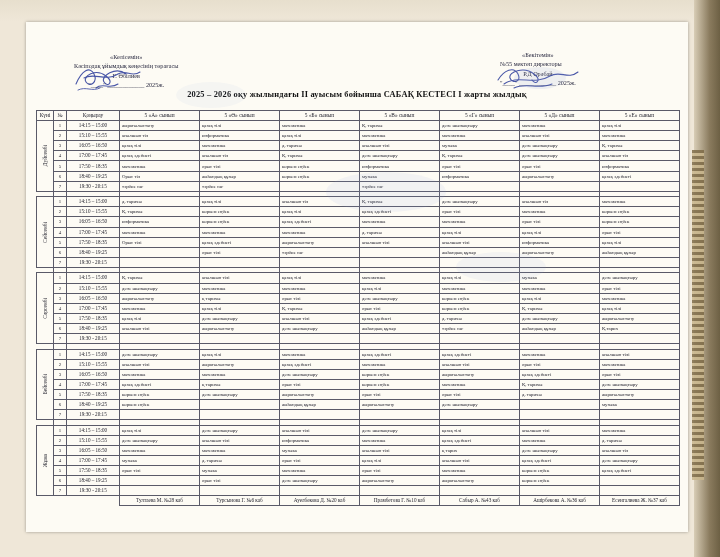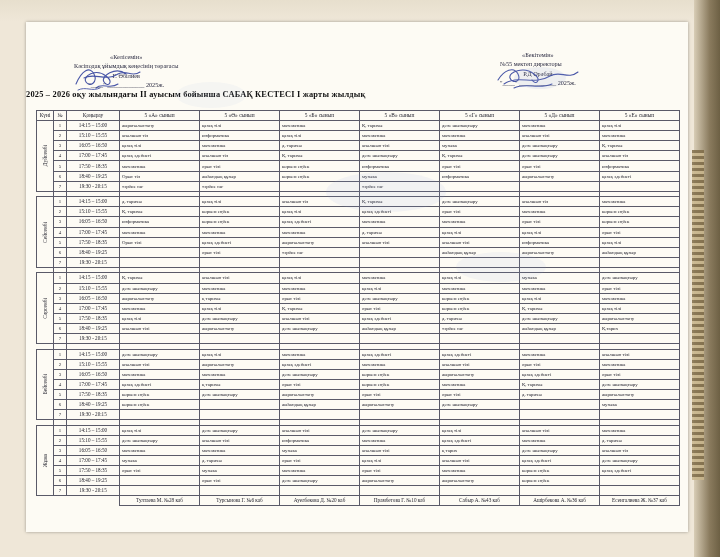--- a/index.html
+++ b/index.html
@@ -45,21 +45,21 @@
   .appr .l{display:block;}
   .appr .ctr{text-align:center;}
   .sig{
     position:absolute;
     pointer-events:none;
     opacity:.85;
   }
   .doc-title{
     position:absolute;
     top:68px;left:0;width:662px;
-    text-align:left;
+    text-align:center;
     font-size:8.4px;
     font-weight:bold;
     color:#111;
     letter-spacing:.2px;
   }
   
   table.sched{
     position:absolute;
     left:10px;top:88px;
     width:644px;

